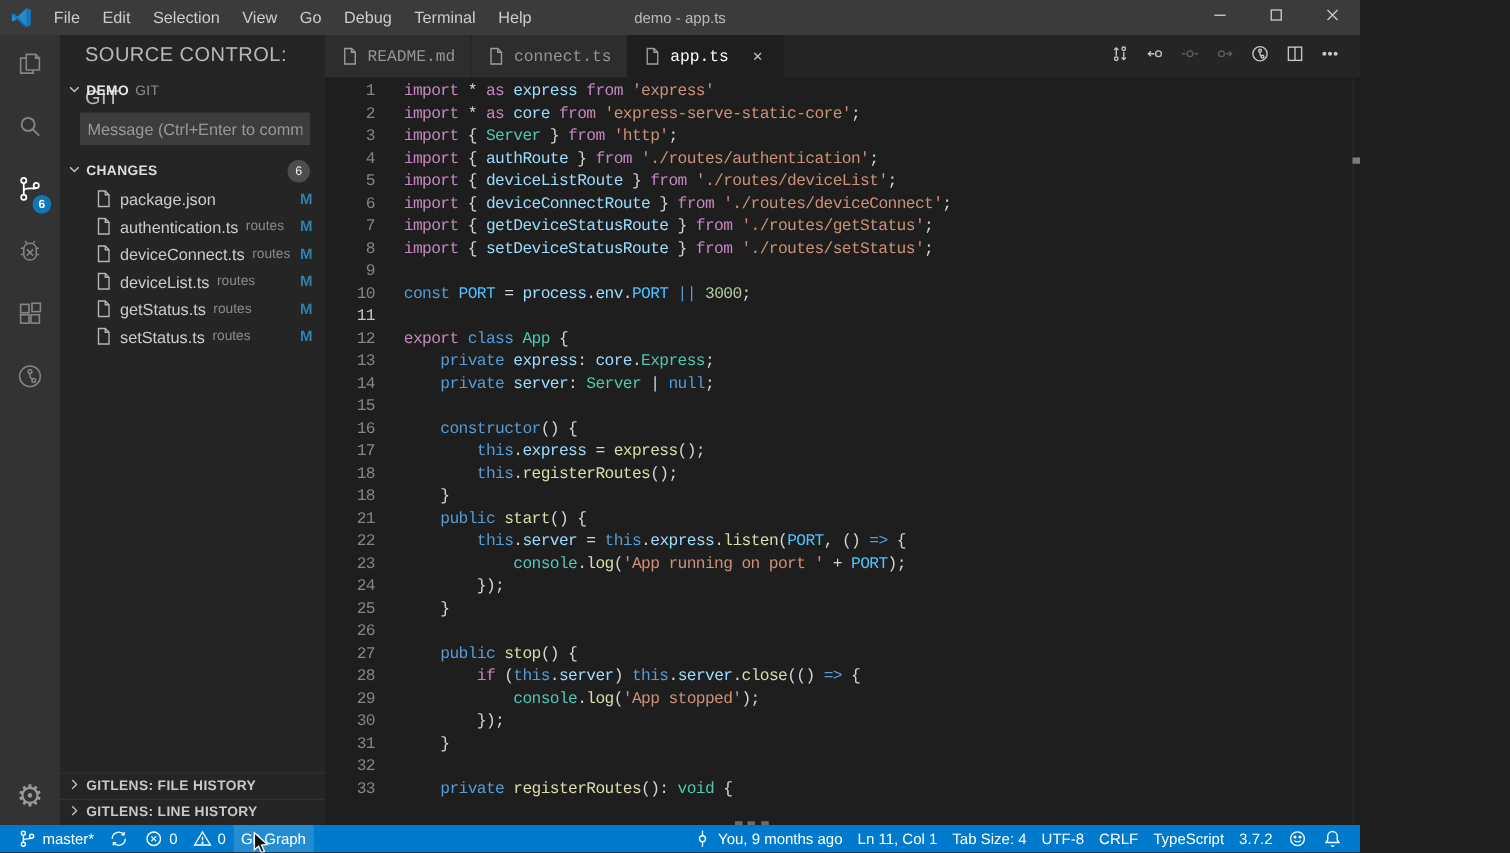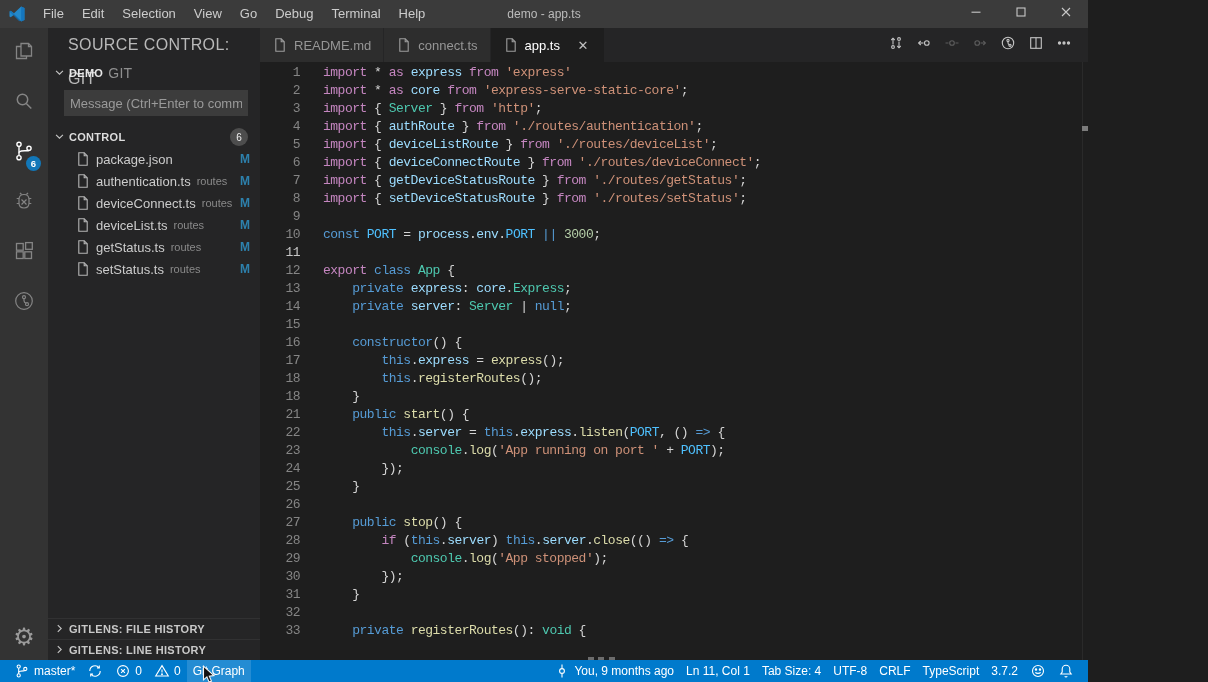--- a/index.html
+++ b/index.html
@@ -26,21 +26,21 @@
     background:#1277b8; color:#fff; font-size:9.5px; display:flex; align-items:center; justify-content:center; font-weight:bold; }
   .ab-spacer { flex:1; }
   .ab-gear { width:48px; height:46px; display:flex; align-items:center; justify-content:center; color:#9a9a9a; font-size:24px; }
 
   
   .sidebar { width:212px; background:#252526; color:#cccccc; display:flex; flex-direction:column; flex:0 0 212px; }
   .sb-title { height:34px; line-height:34px; padding-left:20px; font-size:16px; color:#b9b9b9; letter-spacing:.4px; }
   .sb-provider { height:22px; display:flex; align-items:center; padding-left:4px; }
   .sb-provider .chev { color:#c5c5c5; margin:0 4px 0 2px; }
   .sb-provider .pname { font-size:11px; font-weight:bold; color:#e7e7e7; letter-spacing:.3px; }
-  .sb-provider .ptype { font-size:14px; color:#8f8f8f; margin-left:5px; letter-spacing:.3px; }
+  .sb-provider .ptype { font-size:11px; color:#8f8f8f; margin-left:5px; letter-spacing:.3px; }
   .sb-input { margin:6px 12px 4px 16px; }
   .sb-input input { width:100%; height:26px; background:#3c3c3c; border:0; outline:none; color:#cccccc;
     font-size:13px; padding:0 6px; font-family:"Liberation Sans",sans-serif; }
   .sb-input input::placeholder { color:#9a9a9a; }
   .sb-section { height:22px; display:flex; align-items:center; padding:0 12px 0 4px; margin-top:6px; }
   .sb-section .chev { color:#c5c5c5; margin:0 4px 0 2px; }
   .sb-section .slabel { font-size:11px; font-weight:bold; color:#dddddd; letter-spacing:.3px; }
   .sb-badge { margin-left:auto; min-width:18px; height:18px; border-radius:50%; background:#4d4d4d; color:#eee;
     font-size:10px; display:flex; align-items:center; justify-content:center; }
   .files {}
@@ -51,21 +51,21 @@
   .file-row .fstatus { margin-left:auto; font-size:12px; font-weight:bold; }
   .sb-fill { flex:1; }
   .sb-panel { height:21px; display:flex; align-items:center; padding-left:4px; border-top:1px solid #313132; }
   .sb-panel .chev { color:#c5c5c5; margin:0 4px 0 2px; }
   .sb-panel .slabel { font-size:11px; font-weight:bold; color:#c9c9c9; letter-spacing:.3px; }
 
   
   .editor-col { flex:1; display:flex; flex-direction:column; min-width:0; background:#1e1e1e; }
   .tabbar { height:34px; background:#252526; display:flex; align-items:stretch; flex:0 0 34px; }
   .tab { display:flex; align-items:center; padding:4px 12px; background:#2d2d2d; border-right:1px solid #252526;
-    font-size:13px; color:#969696; min-width:0; }
+    font-size:13px; color:#969696; min-width:0;font-family:Liberation Mono, monospace; }
   .tab .ficon { display:flex; margin-right:6px; color:#9d9d9d; }
   .tab.active { background:#1e1e1e; color:#ffffff; }
   .tab .close { margin-left:14px; color:#c0c0c0; font-size:13px; width:18px; text-align:center; }
   .tb-actions { margin-left:auto; display:flex; align-items:center; padding-right:10px; }
   .tb-icon { width:28px; height:28px; display:flex; align-items:center; justify-content:center; color:#c5c5c5; }
   .tb-icon.disabled { color:#5d5d5d; }
 
   
   .editor { flex:1; position:relative; overflow:hidden; background:#1e1e1e; }
   .code-area { position:absolute; inset:0; padding-top:2px; font-family:"Liberation Mono","DejaVu Sans Mono",monospace;
@@ -195,21 +195,21 @@
         <span class="pname">DEMO</span>
         <span class="ptype">GIT</span>
       </div>
       <div class="sb-input">
         <input type="text" placeholder="Message (Ctrl+Enter to commit" style="">
       </div>
       <div class="sb-section">
         <span class="chev"><svg width="11" height="11" viewBox="0 0 16 16">
               <path d="M3 5.5l5 5 5-5" fill="none" stroke="currentColor" stroke-width="1.6"></path>
             </svg></span>
-        <span class="slabel">CONTROL</span>
+        <span class="slabel">CHANGES</span>
         <span class="sb-badge">6</span>
       </div>
       <div class="files" id="file-list">
           <div class="file-row">
             <span class="ficon">
               <svg width="16" height="16" viewBox="0 0 16 16" fill="none" stroke="currentColor" stroke-width="1.1">
                 <path d="M3.8 1.8h5.4l3 3V14.2H3.8z"></path>
                 <path d="M9.2 1.8v3h3"></path>
               </svg>
             </span>

